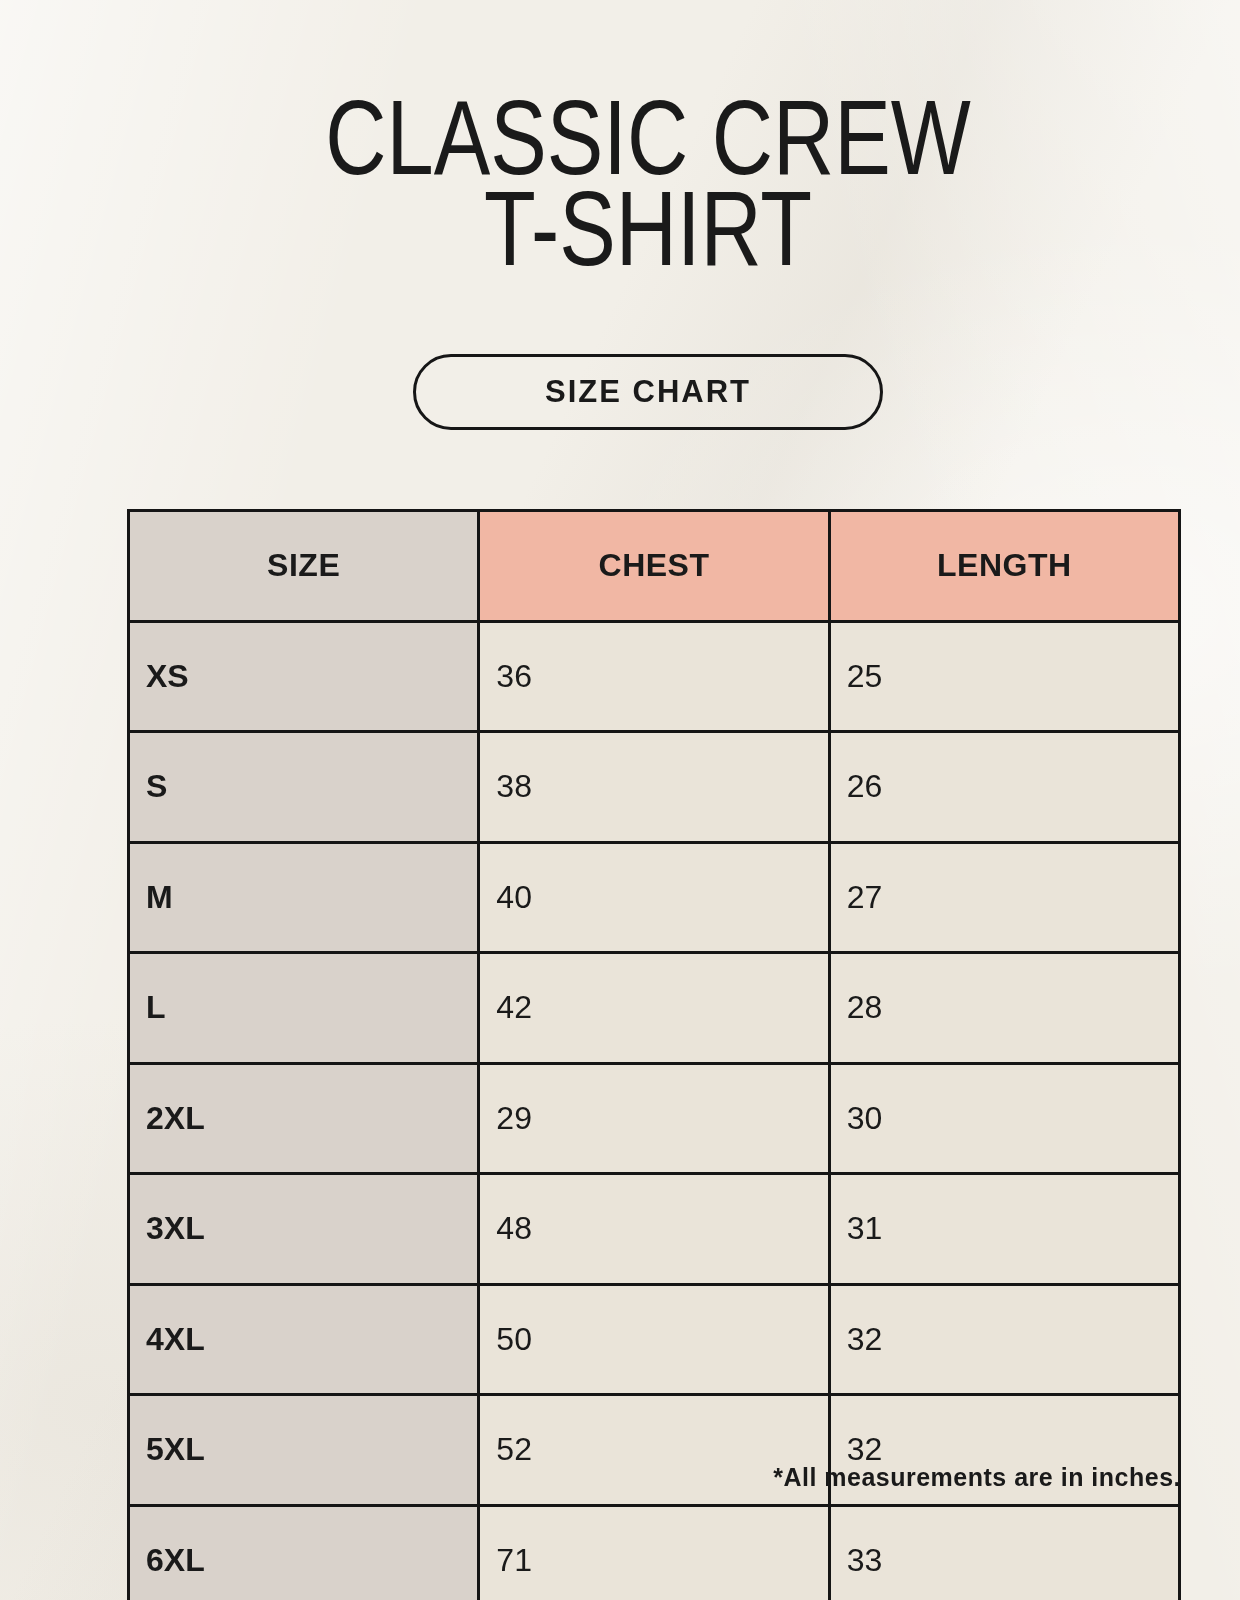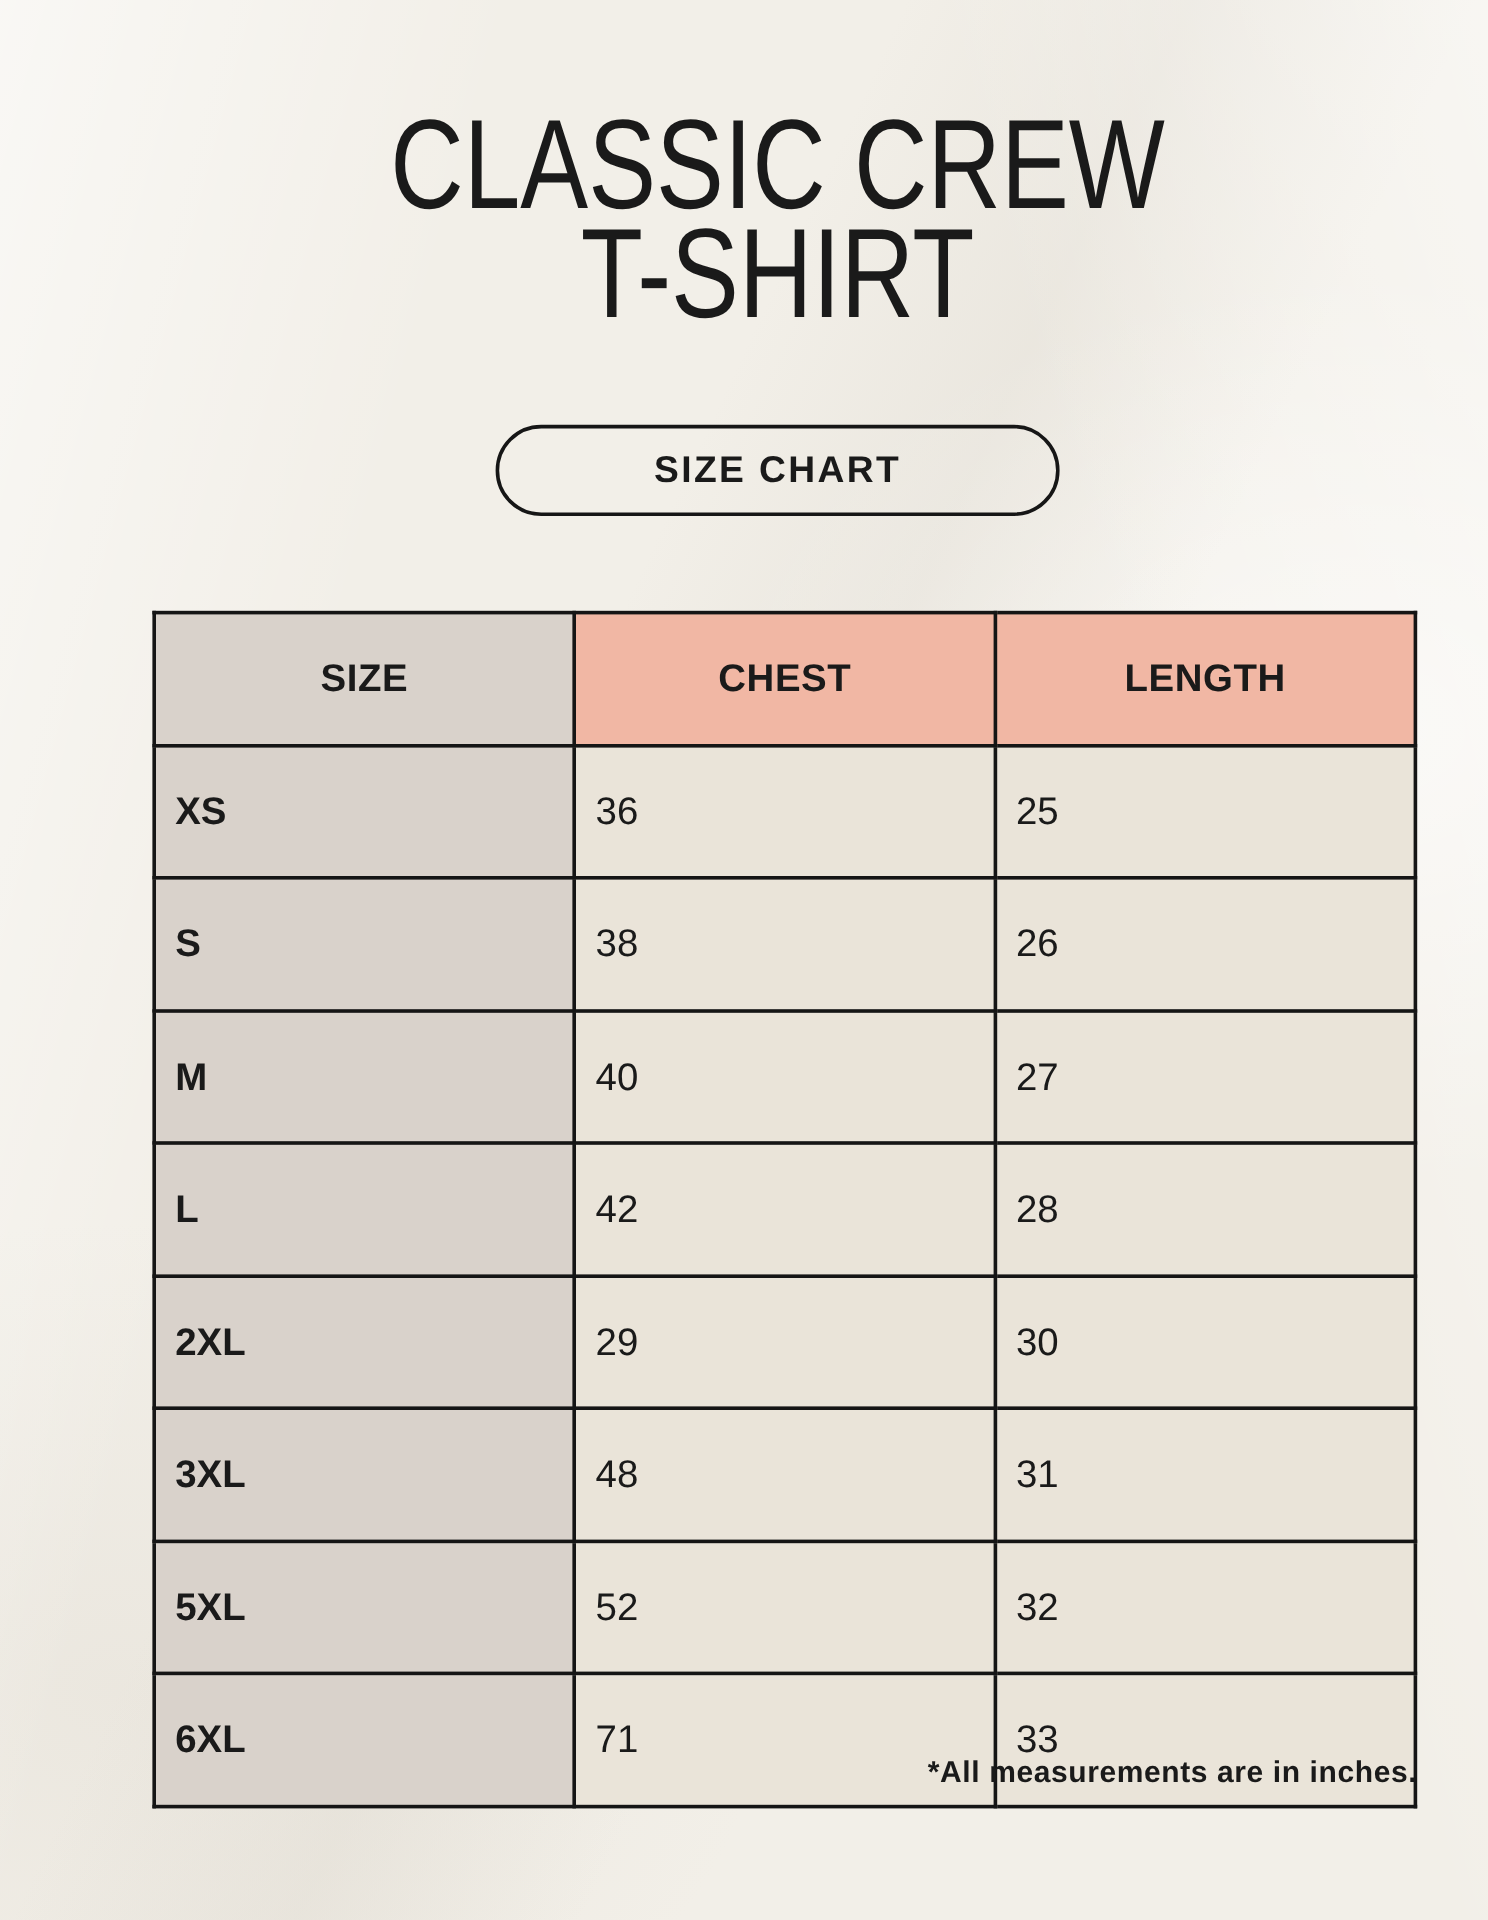--- a/index.html
+++ b/index.html
@@ -158,20 +158,25 @@
             <td class="col-size">2XL</td>
             <td class="col-val">29</td>
             <td class="col-val">30</td>
           </tr>
           <tr>
             <td class="col-size">3XL</td>
             <td class="col-val">48</td>
             <td class="col-val">31</td>
           </tr>
           <tr>
+            <td class="col-size">4XL</td>
+            <td class="col-val">50</td>
+            <td class="col-val">32</td>
+          </tr>
+          <tr>
             <td class="col-size">5XL</td>
             <td class="col-val">52</td>
             <td class="col-val">32</td>
           </tr>
           <tr>
             <td class="col-size">6XL</td>
             <td class="col-val">71</td>
             <td class="col-val">33</td>
           </tr>
         </tbody>

